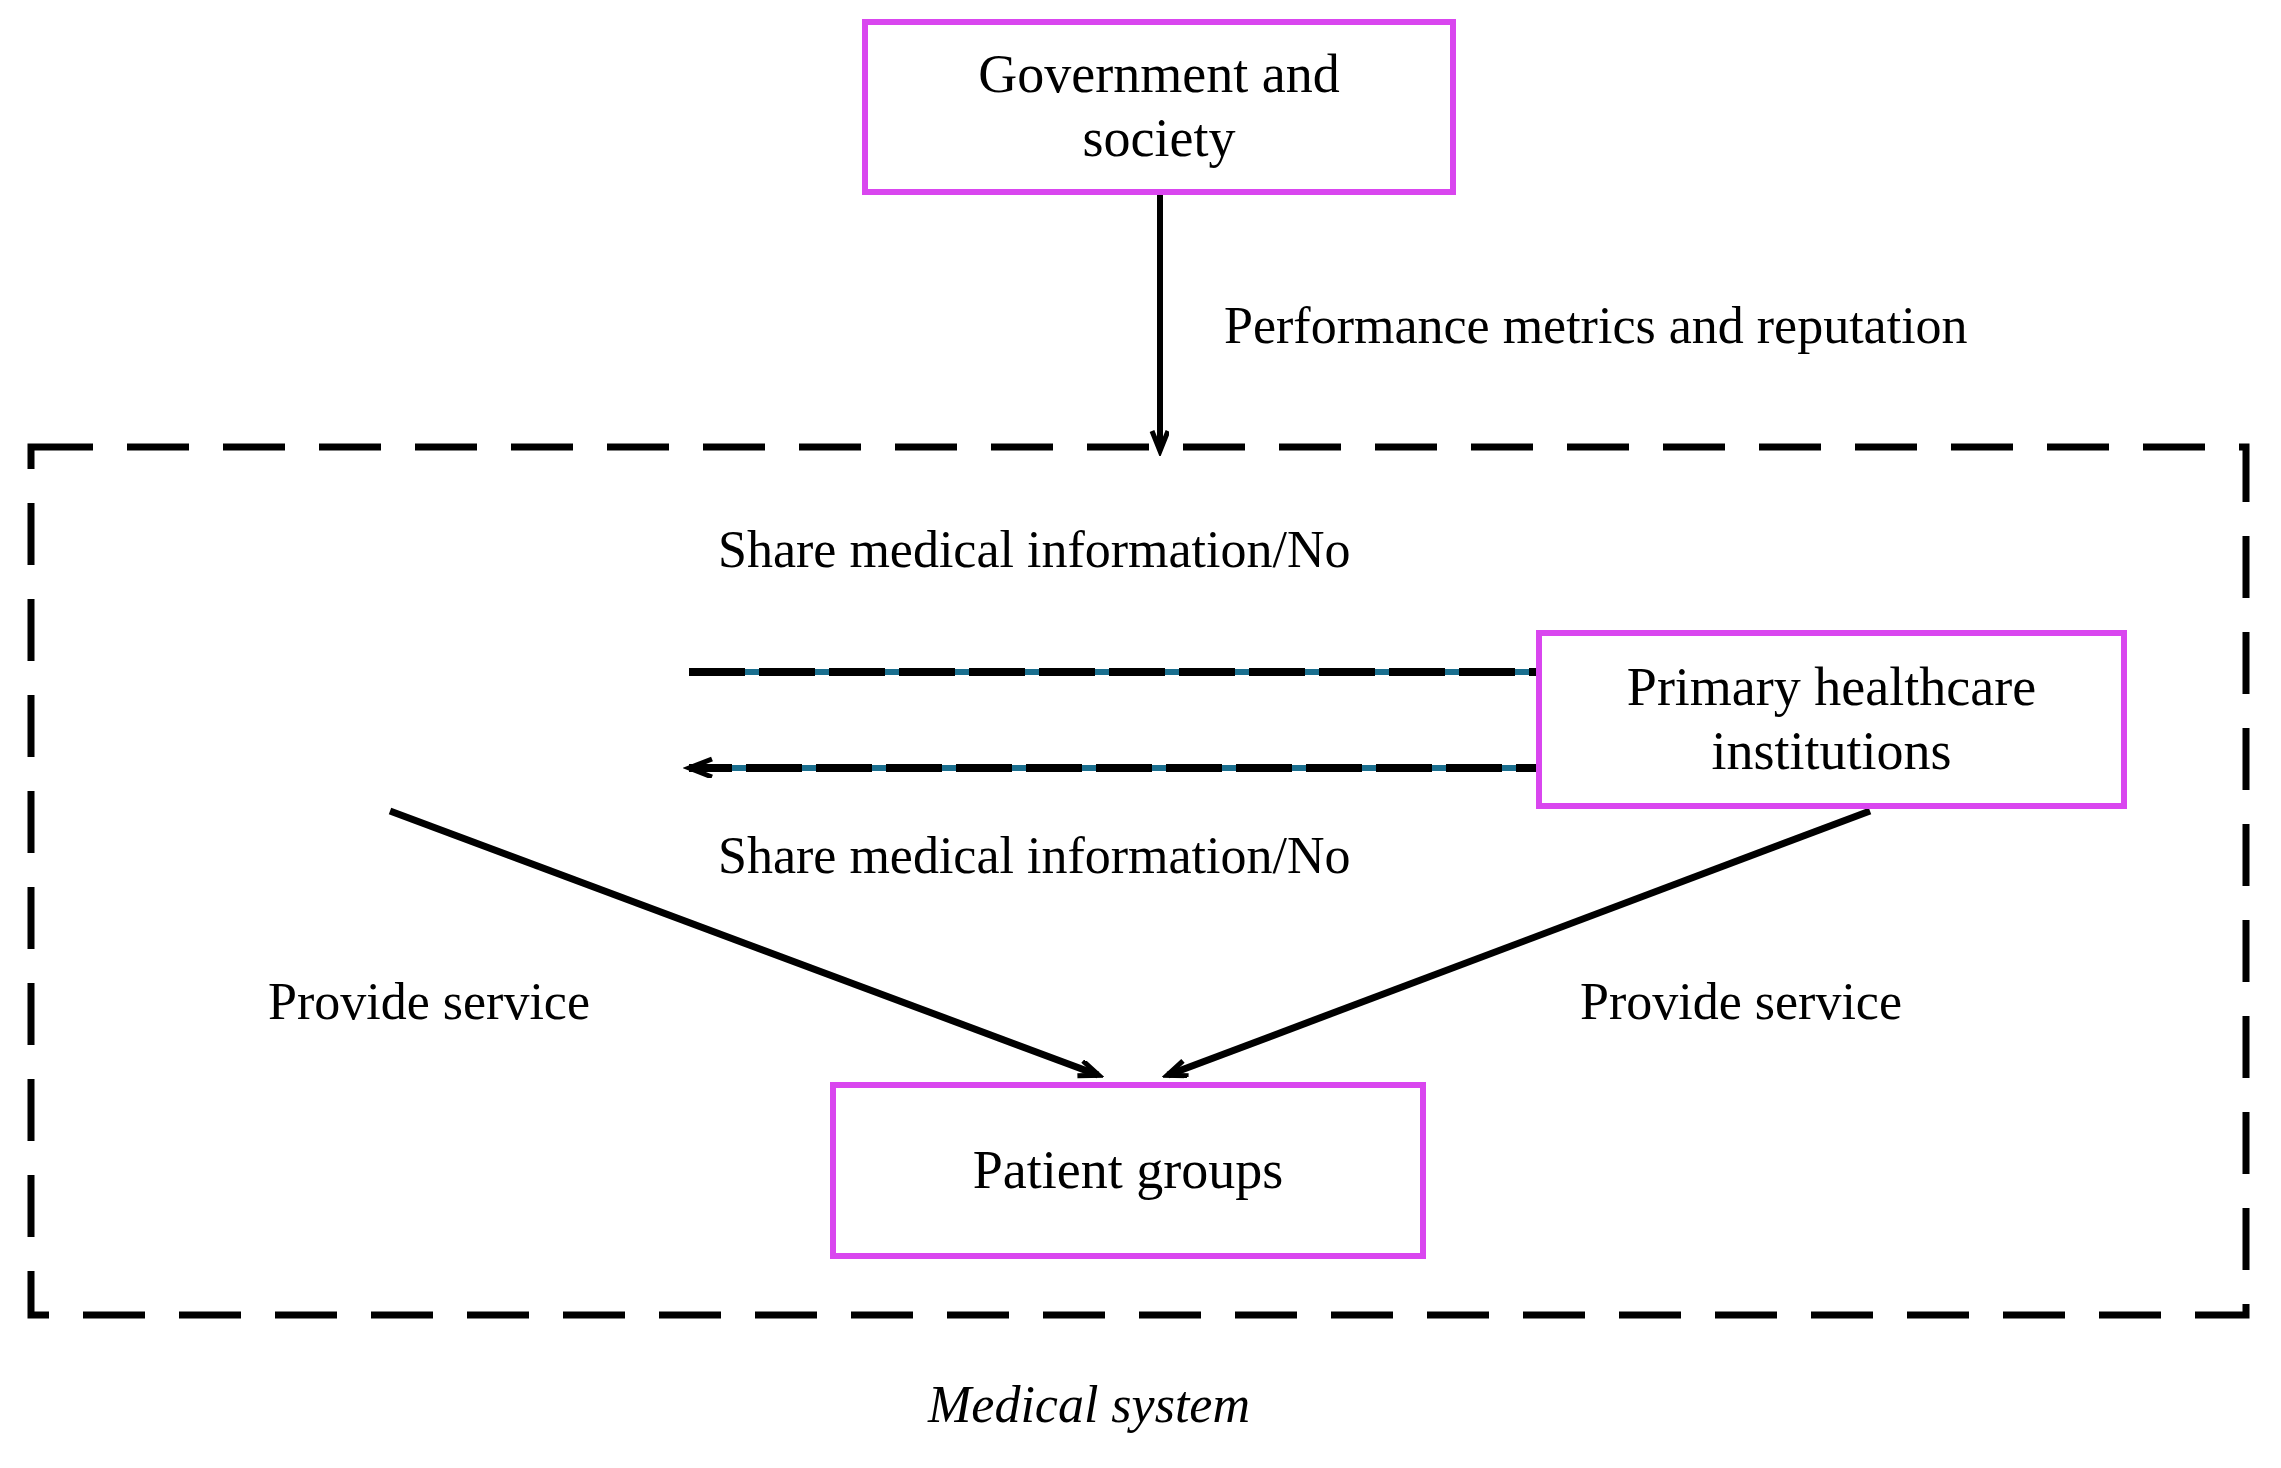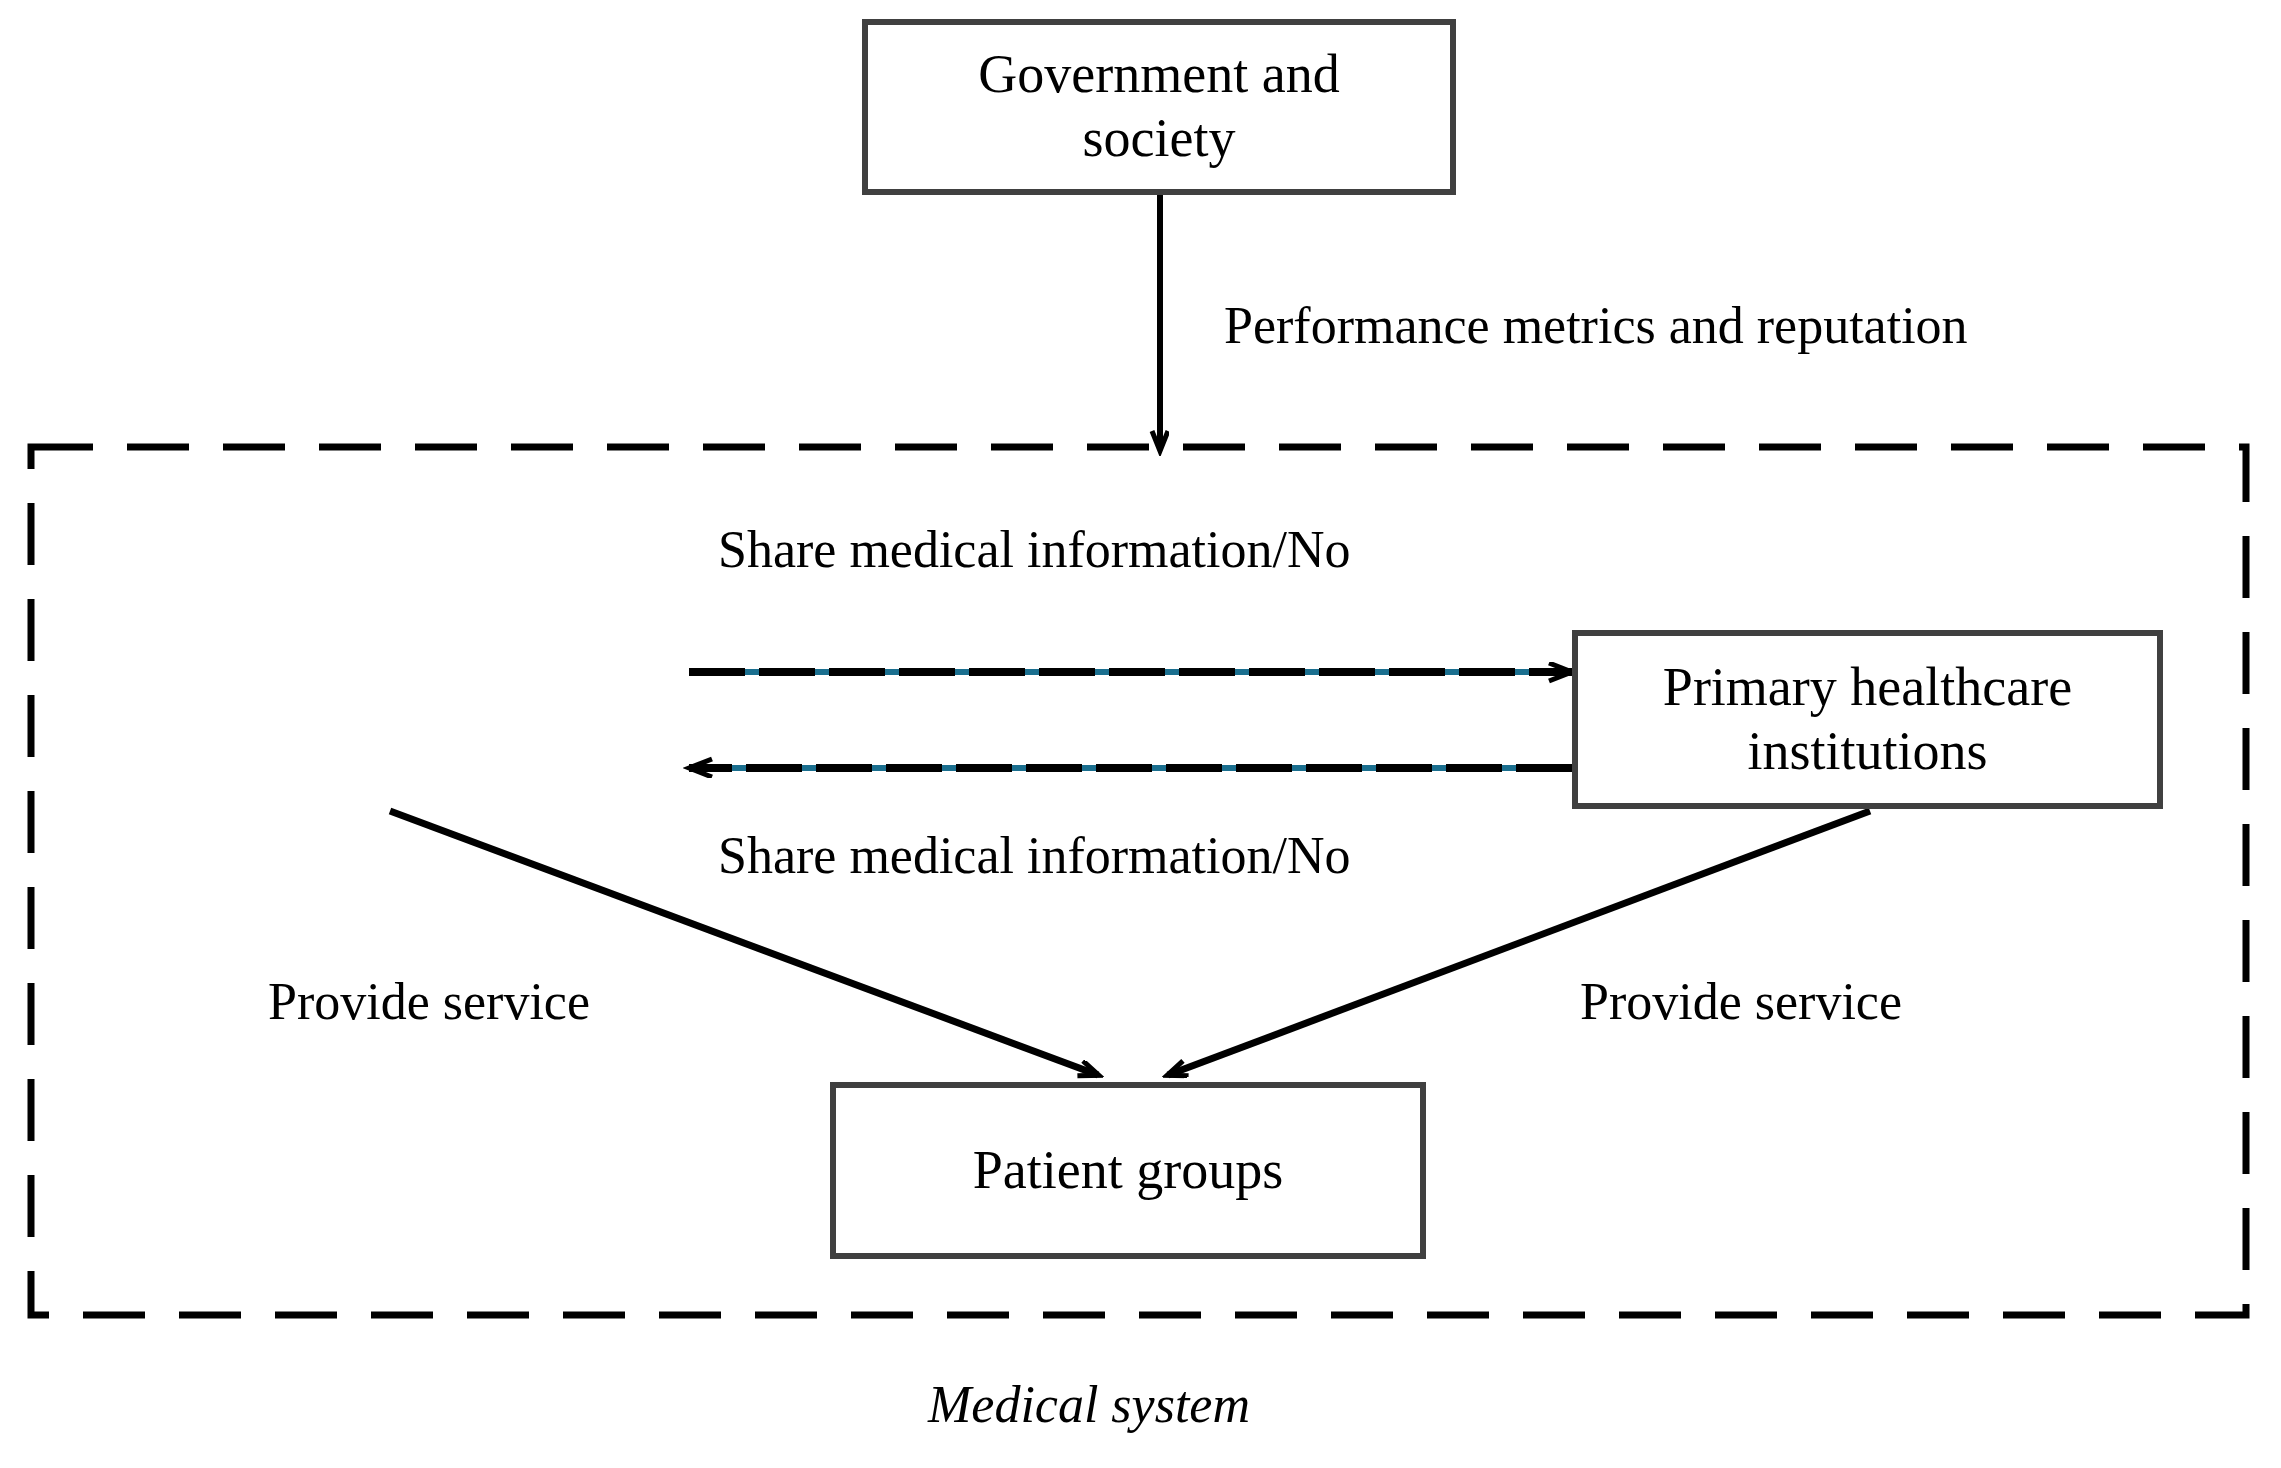--- a/index.html
+++ b/index.html
@@ -22,21 +22,21 @@
   #vector-layer {
     position: absolute;
     left: 0;
     top: 0;
     width: 2281px;
     height: 1468px;
   }
   .node {
     position: absolute;
     box-sizing: border-box;
-    border: 6px solid #404040;
+    border: 6px solid #d946ef;
     background: #ffffff;
     display: flex;
     align-items: center;
     justify-content: center;
     text-align: center;
     line-height: 1.18;
   }
   .node-label {
     display: block;
     white-space: pre-line;
@@ -50,21 +50,21 @@
     font-size: 54px;
   }
   #node-general-hospitals {
     left: 94px;
     top: 633px;
     width: 594px;
     height: 176px;
     font-size: 54px;
   }
   #node-primary-healthcare {
-    left: 1572px;
+    left: 1536px;
     top: 630px;
     width: 591px;
     height: 179px;
     font-size: 54px;
   }
   #node-patient-groups {
     left: 830px;
     top: 1082px;
     width: 596px;
     height: 177px;

